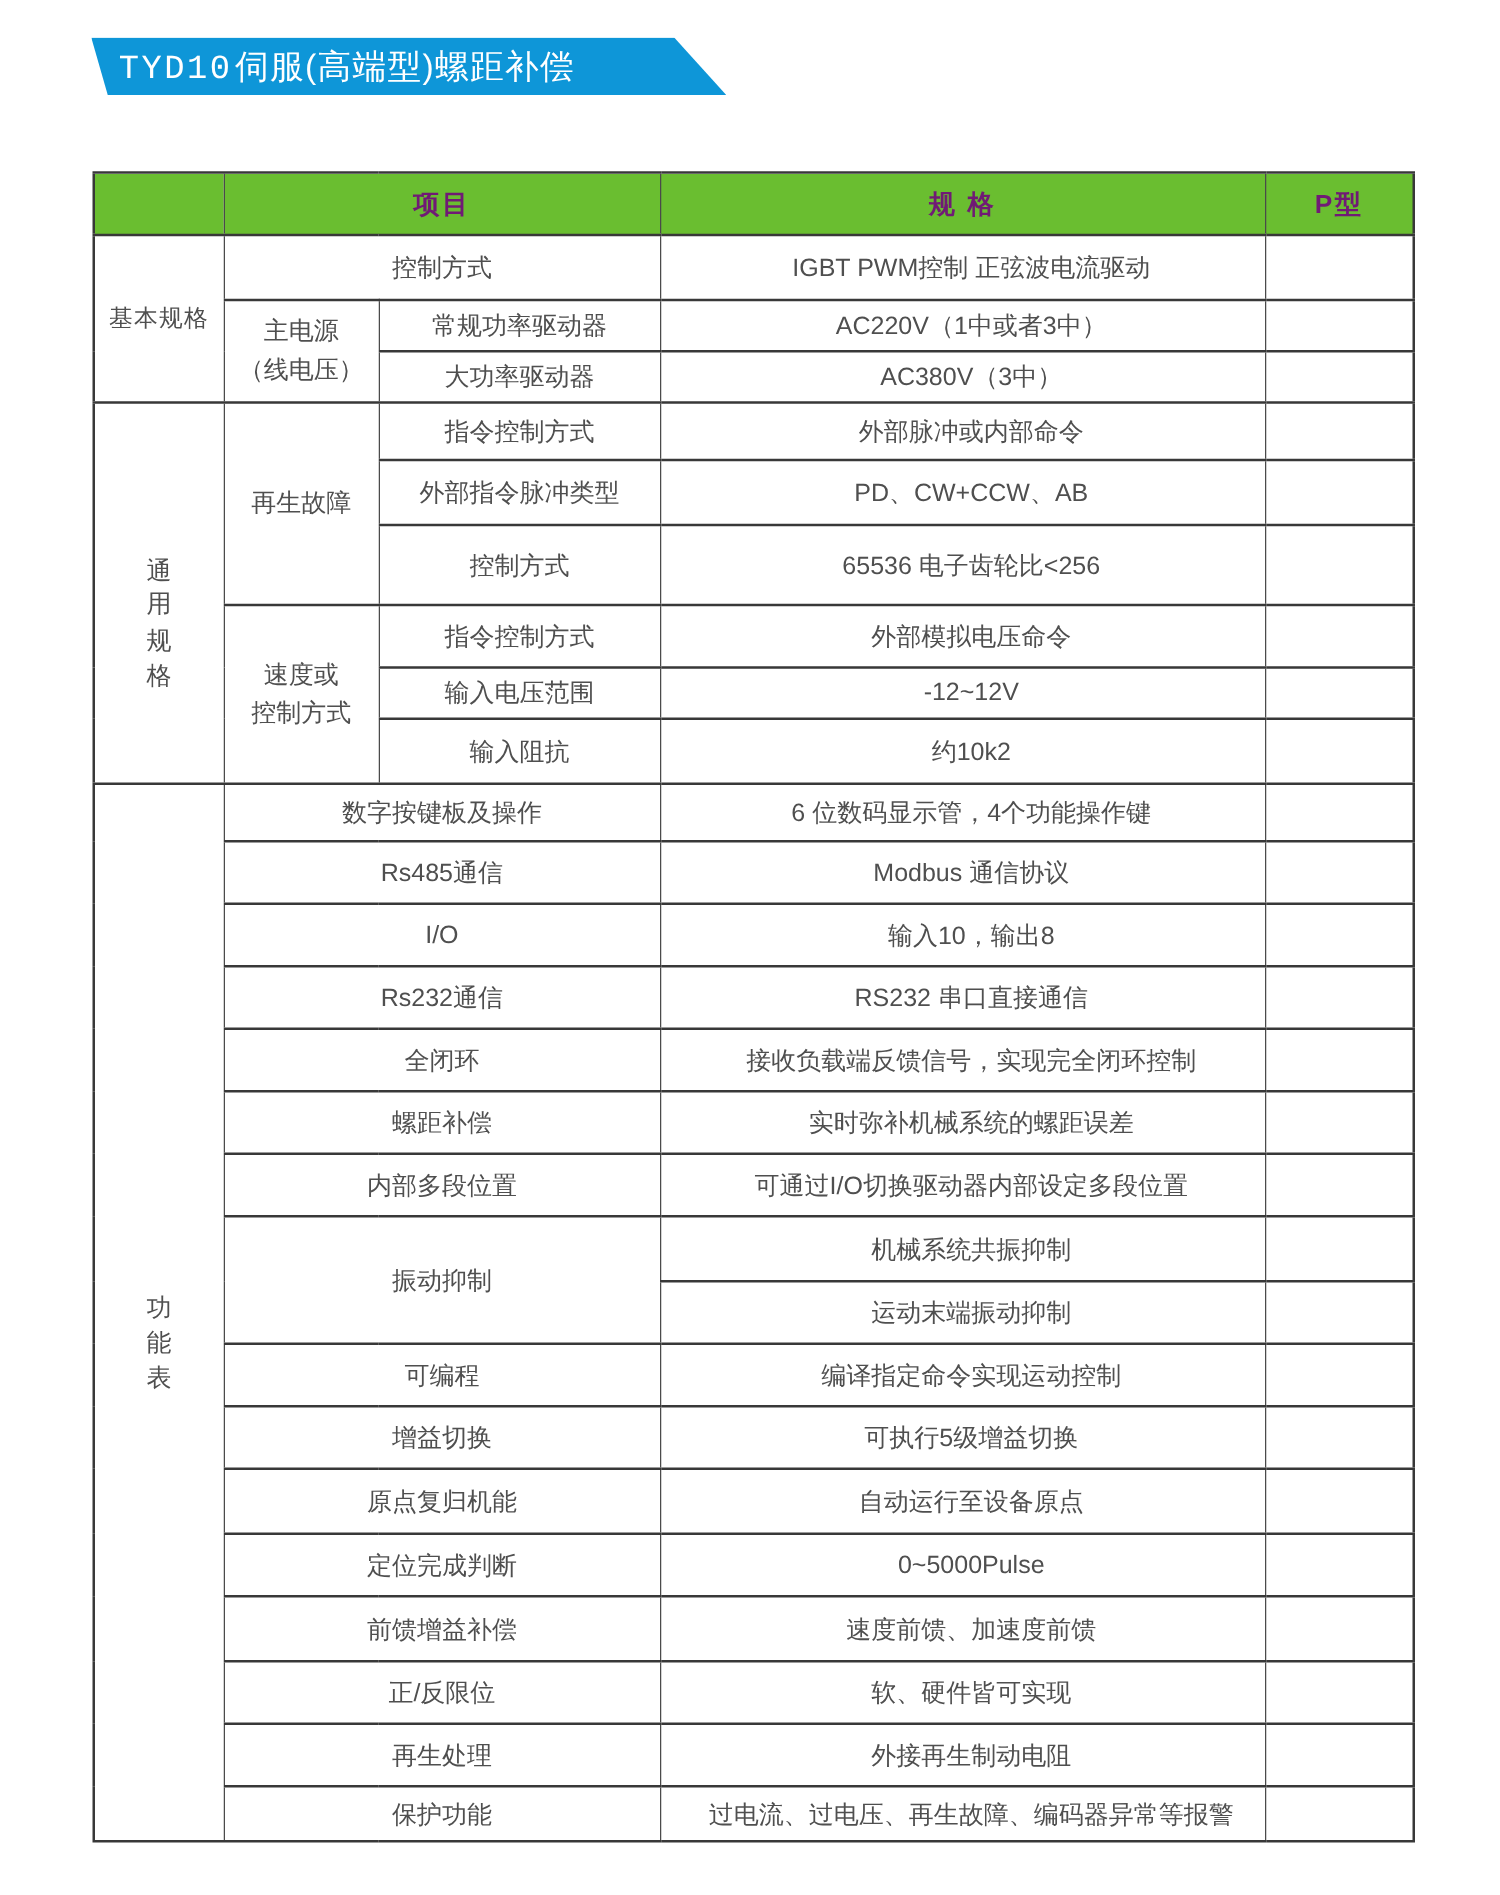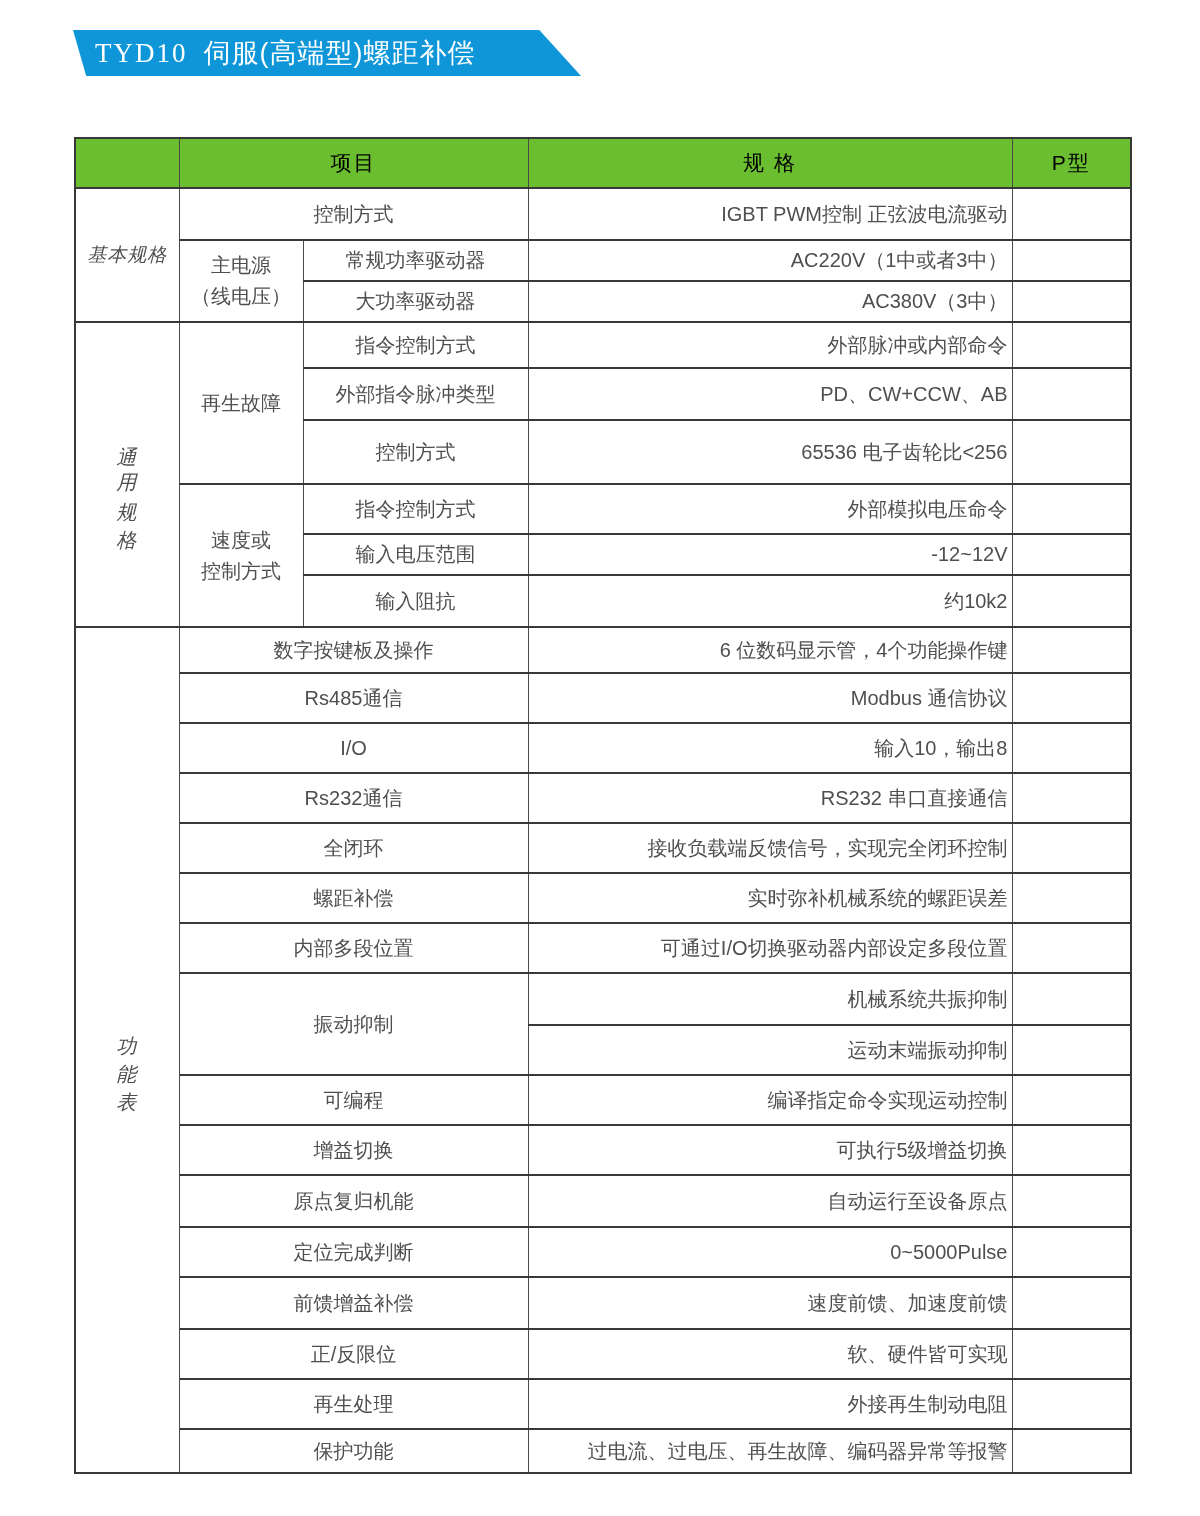--- a/index.html
+++ b/index.html
@@ -27,23 +27,23 @@
     background:var(--banner-blue);
     clip-path:polygon(0 0, 91.8% 0, 100% 100%, 2.6% 100%);
     color:#ffffff;
     font-size:27px;
     line-height:46px;
     padding-left:22px;
     white-space:nowrap;
     letter-spacing:1px;
   }
   .banner .model{
-    font-family:Liberation Serif, serif;
+    font-family:Liberation Mono, monospace;
     letter-spacing:2px;
-    margin-right:16px;
+    margin-right:2px;
   }
 
   
   table.spec{
     position:absolute;
     left:74px;top:137px;
     width:1056px;
     border-collapse:collapse;
     table-layout:fixed;
     border:2.5px solid var(--line-dark);
@@ -68,33 +68,33 @@
   }
   tr{height:50px;}
   tr.h53{height:41px;}
   tr.h52{height:52px;}
   tr.h46{height:46px;}
   tr.h64{height:64px;}
   tr.h44{height:44px;}
 
   tr.head td{
     background:var(--header-green);
-    color:#000000;
+    color:#701a75;
     font-size:21px;
     letter-spacing:2px;
     height:50px;
+    font-weight:bold;
   }
   td.spec-cell{
-    text-align:right;
+    text-align:center;
     padding-left:18px;
   }
   td.section-cell{
     font-size:19px;
     letter-spacing:1px;
-    font-style:italic;
   }
   .vtext{
     display:inline-block;
     writing-mode:vertical-lr;
     text-orientation:upright;
     letter-spacing:28px;
     margin-bottom:-28px;
     font-size:20px;
   }
   td.sub-cell{line-height:1.55;}

